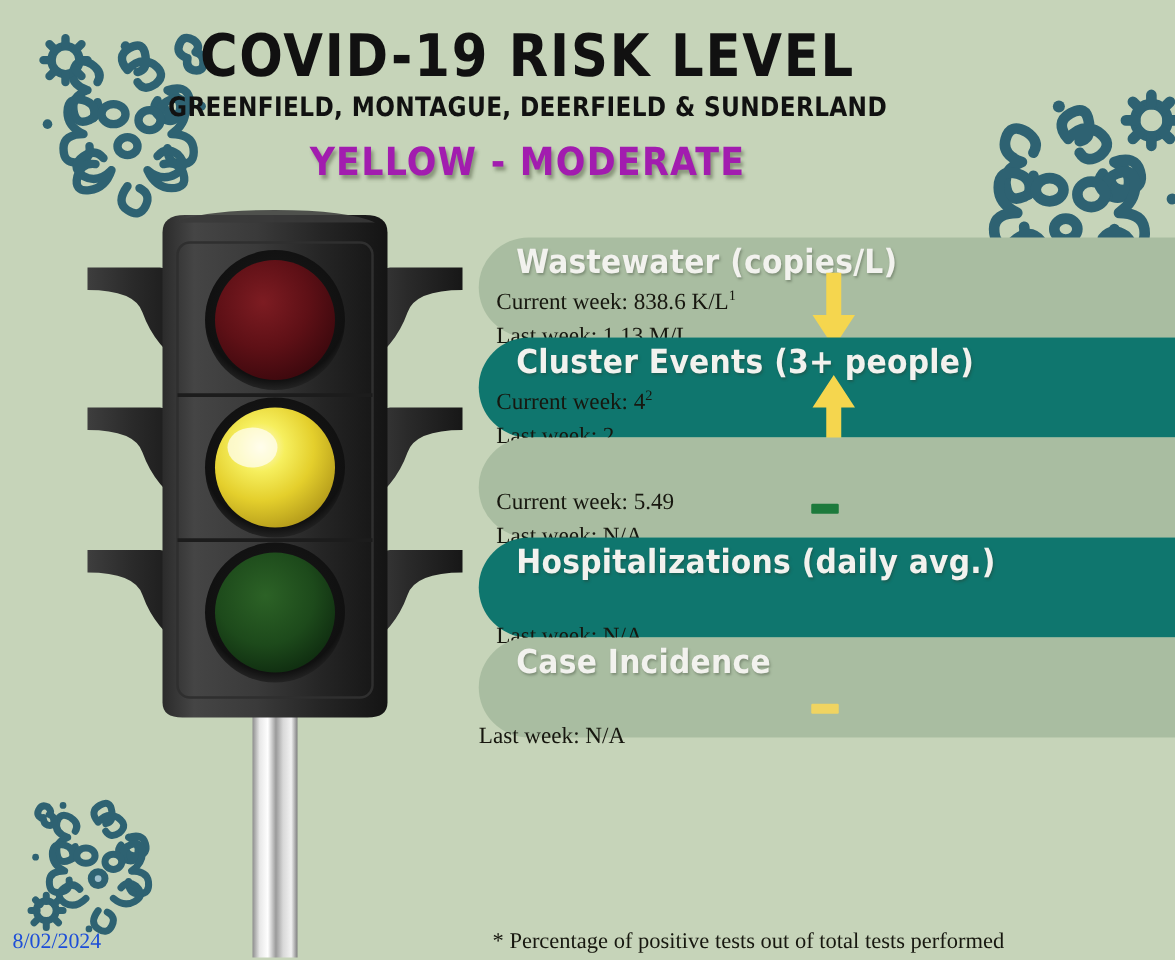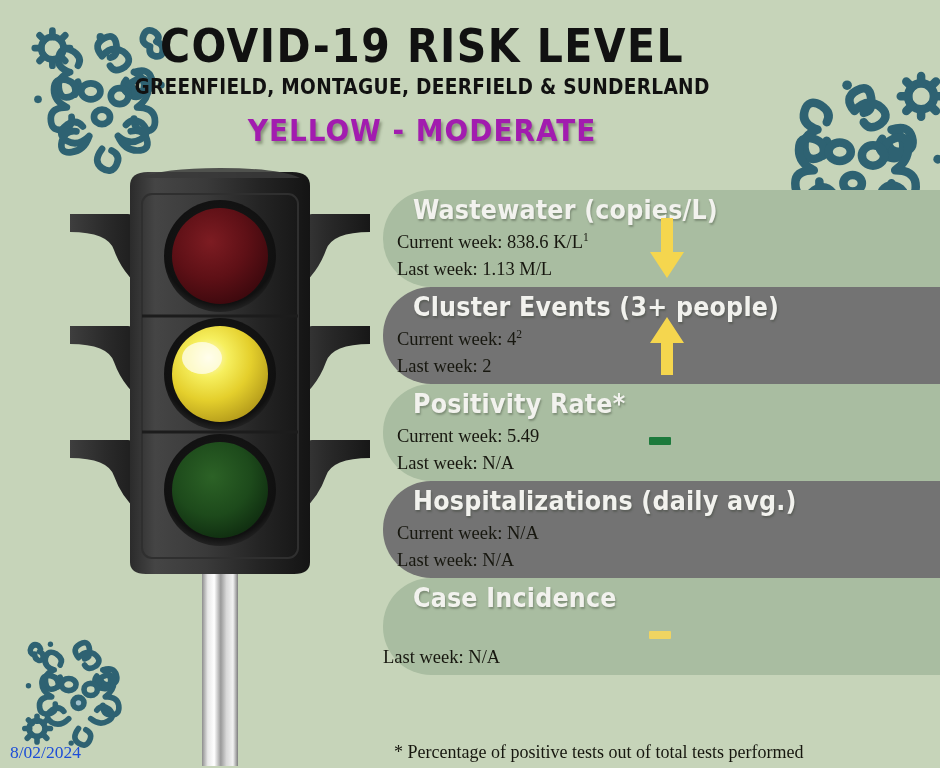--- a/index.html
+++ b/index.html
@@ -38,27 +38,27 @@
 
   
   #traffic-light{position:absolute;left:60px;top:168px;width:320px;height:600px;}
 
   
   #panels{position:absolute;left:0;top:190px;width:940px;}
   .panel{
     position:relative;
     margin-left:383px;
     width:557px;
-    height:97px;
+    height:80px;
     border-top-left-radius:48px;
     border-bottom-left-radius:48px;
     box-sizing:border-box;
   }
   .panel.light{background:#a9bda1;}
-  .panel.dark{background:#737373;}
+  .panel.dark{background:#0f766e;}
   .panel .ptitle{
     position:absolute;left:30px;top:4px;
     font-family:"DejaVu Sans Condensed","Liberation Sans",sans-serif;
     font-weight:bold;font-size:26.5px;color:#f2f2ee;
     letter-spacing:0.2px;white-space:nowrap;
     text-shadow:1px 2px 2px rgba(45,55,40,.35);
   }
   .panel .prow{
     position:absolute;left:14px;
     font-family:"Liberation Serif","DejaVu Serif",serif;
@@ -271,33 +271,31 @@
       <div class="prow r1"><span>Current week: 4</span><sup>2</sup></div>
       <div class="prow r2">Last week: 2</div>
       <div class="trend">
         <svg width="44" height="62" viewBox="0 0 44 62">
             <path d="M22 2 L39 28 H28 v32 H16 V28 H5 z" fill="#f5d64e"></path>
           </svg>
       </div>
     </div>
 
     <div class="panel light">
-      <div class="ptitle">Positivity Rate*</div>
       <div class="prow r1"><span>Current week: 5.49</span><sup></sup></div>
       <div class="prow r2">Last week: N/A</div>
       <div class="trend dash">
         <svg width="44" height="14" viewBox="0 0 44 14">
             <rect x="4" y="3" width="22" height="8" rx="1" fill="#1d7a3c"></rect>
           </svg>
       </div>
     </div>
 
     <div class="panel dark">
       <div class="ptitle">Hospitalizations (daily avg.)</div>
-      <div class="prow r1"><span>Current week: N/A</span><sup></sup></div>
       <div class="prow r2">Last week: N/A</div>
     </div>
 
     <div class="panel light">
       <div class="ptitle">Case Incidence</div>
       <div class="prow r2" style="left:0px">Last week: N/A</div>
       <div class="trend dash">
         <svg width="44" height="14" viewBox="0 0 44 14">
             <rect x="4" y="3" width="22" height="8" rx="1" fill="#f0d461"></rect>
           </svg>

